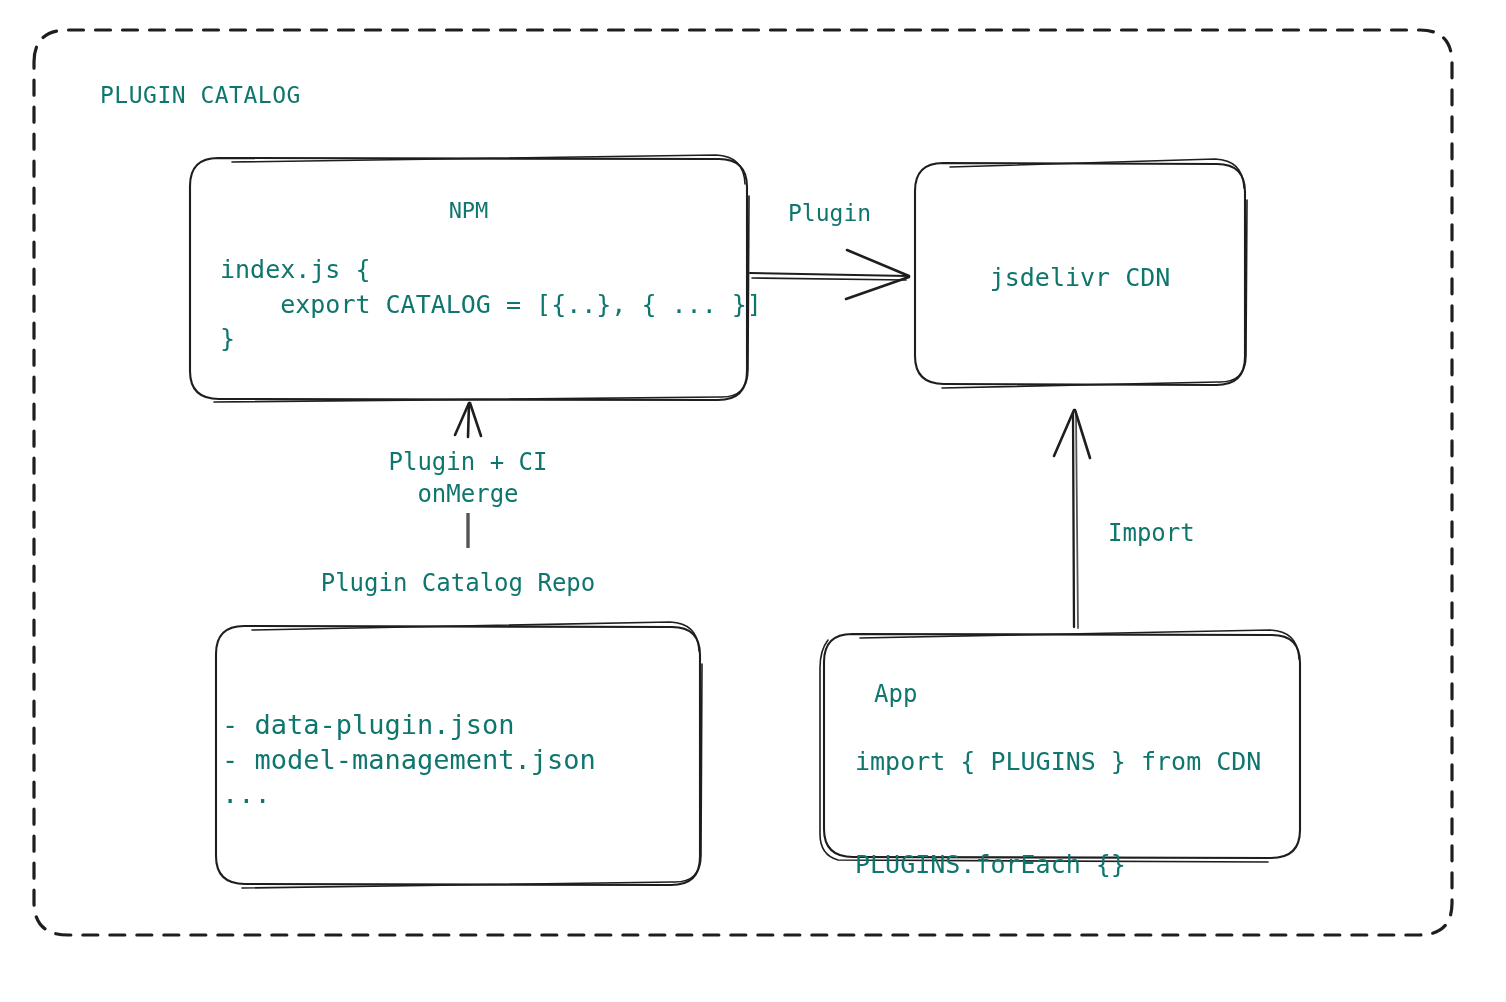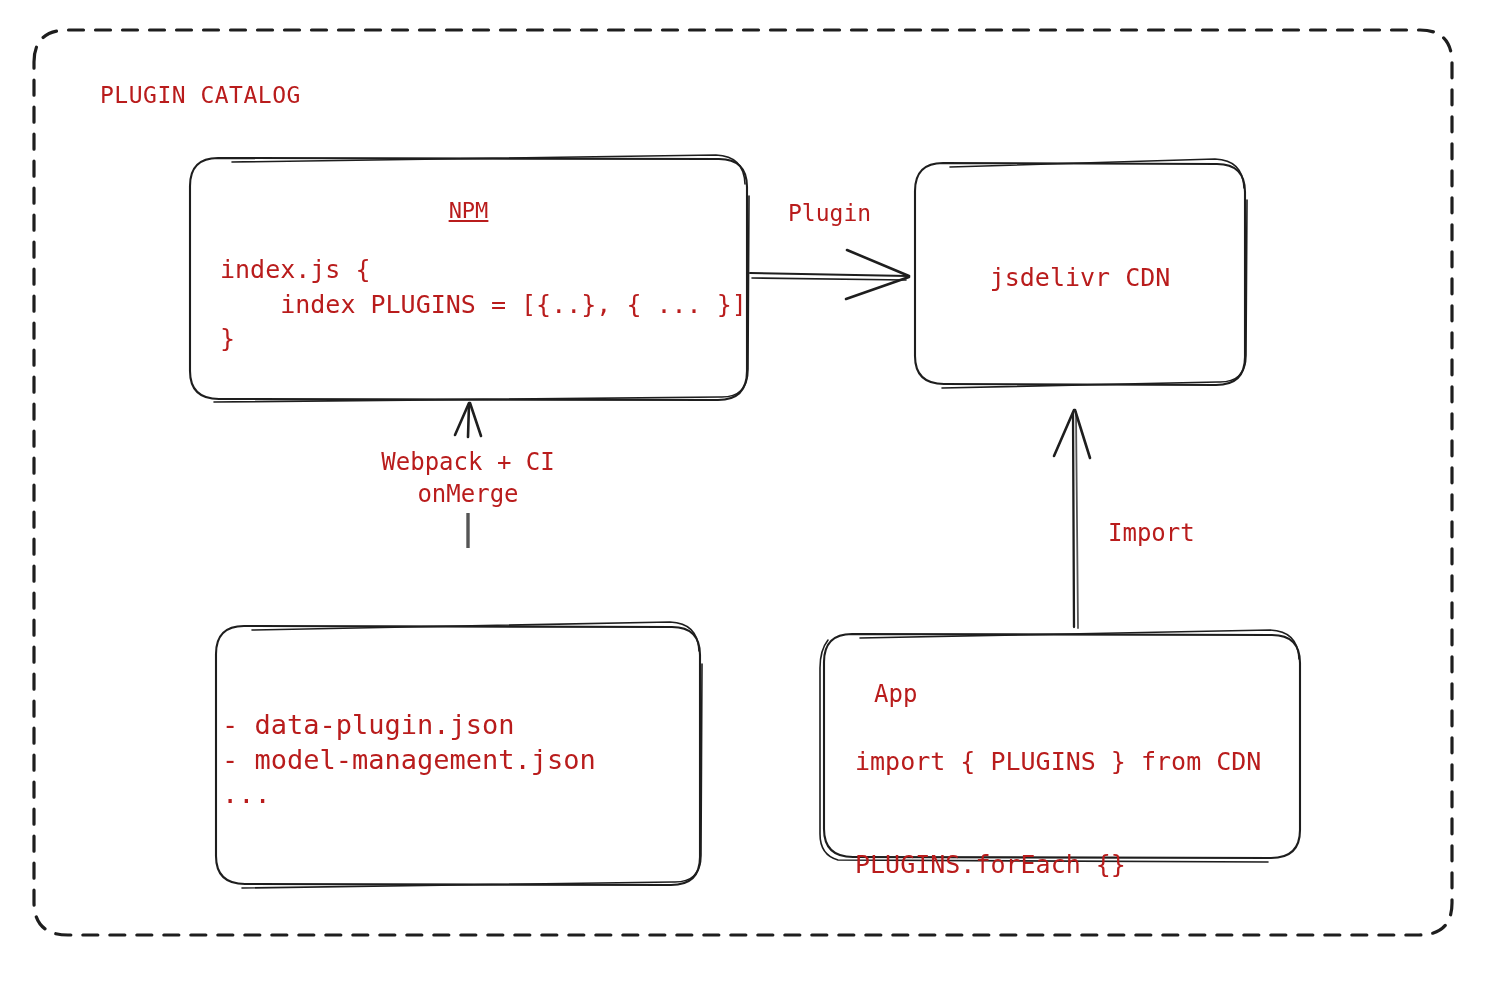--- a/index.html
+++ b/index.html
@@ -19,42 +19,41 @@
   }
   #sketch {
     position: absolute;
     left: 0;
     top: 0;
     width: 1506px;
     height: 1002px;
   }
   .lbl {
     position: absolute;
-    color: #b91c1c;
+    color: #0f766e;
     font-family: "DejaVu Sans Mono", monospace;
     white-space: pre;
     line-height: 1.32;
   }
 
   
   #group-title {
     left: 100px;
     top: 80px;
     font-size: 23px;
     letter-spacing: 0.5px;
   }
 
   
   #npm-title {
     left: 190px;
     top: 196px;
     width: 557px;
     text-align: center;
     font-size: 22px;
-    text-decoration: underline;
   }
   #npm-code {
     left: 220px;
     top: 253px;
     font-size: 25px;
     line-height: 1.38;
   }
 
   
   #cdn-title {
@@ -168,30 +167,31 @@
       <path d="M 1078,628 L 1076,412" fill="none" stroke="#555555" stroke-width="1.8" stroke-linecap="round"></path>
       <path d="M 1054,456 L 1074,410" fill="none" stroke="#1e1e1e" stroke-width="2.6" stroke-linecap="round"></path>
       <path d="M 1090,458 L 1075,410" fill="none" stroke="#1e1e1e" stroke-width="2.6" stroke-linecap="round"></path>
     </g>
   </svg>
 
   <div class="lbl" id="group-title">PLUGIN CATALOG</div>
 
   <div class="lbl" id="npm-title">NPM</div>
   <div class="lbl" id="npm-code">index.js {
-    index PLUGINS = [{..}, { ... }]
+    export CATALOG = [{..}, { ... }]
 }</div>
 
   <div class="lbl" id="cdn-title">jsdelivr CDN</div>
 
   <div class="lbl" id="cache-label">Plugin</div>
 
-  <div class="lbl" id="webpack-label">Webpack + CI
+  <div class="lbl" id="webpack-label">Plugin + CI
 onMerge</div>
 
+  <div class="lbl" id="repo-title">Plugin Catalog Repo</div>
   <div class="lbl" id="repo-list">- data-plugin.json
 - model-management.json
 ...</div>
 
   <div class="lbl" id="import-label">Import</div>
 
   <div class="lbl" id="app-title">App</div>
   <div class="lbl" id="app-code">import { PLUGINS } from CDN
 
 PLUGINS.forEach {}</div>

